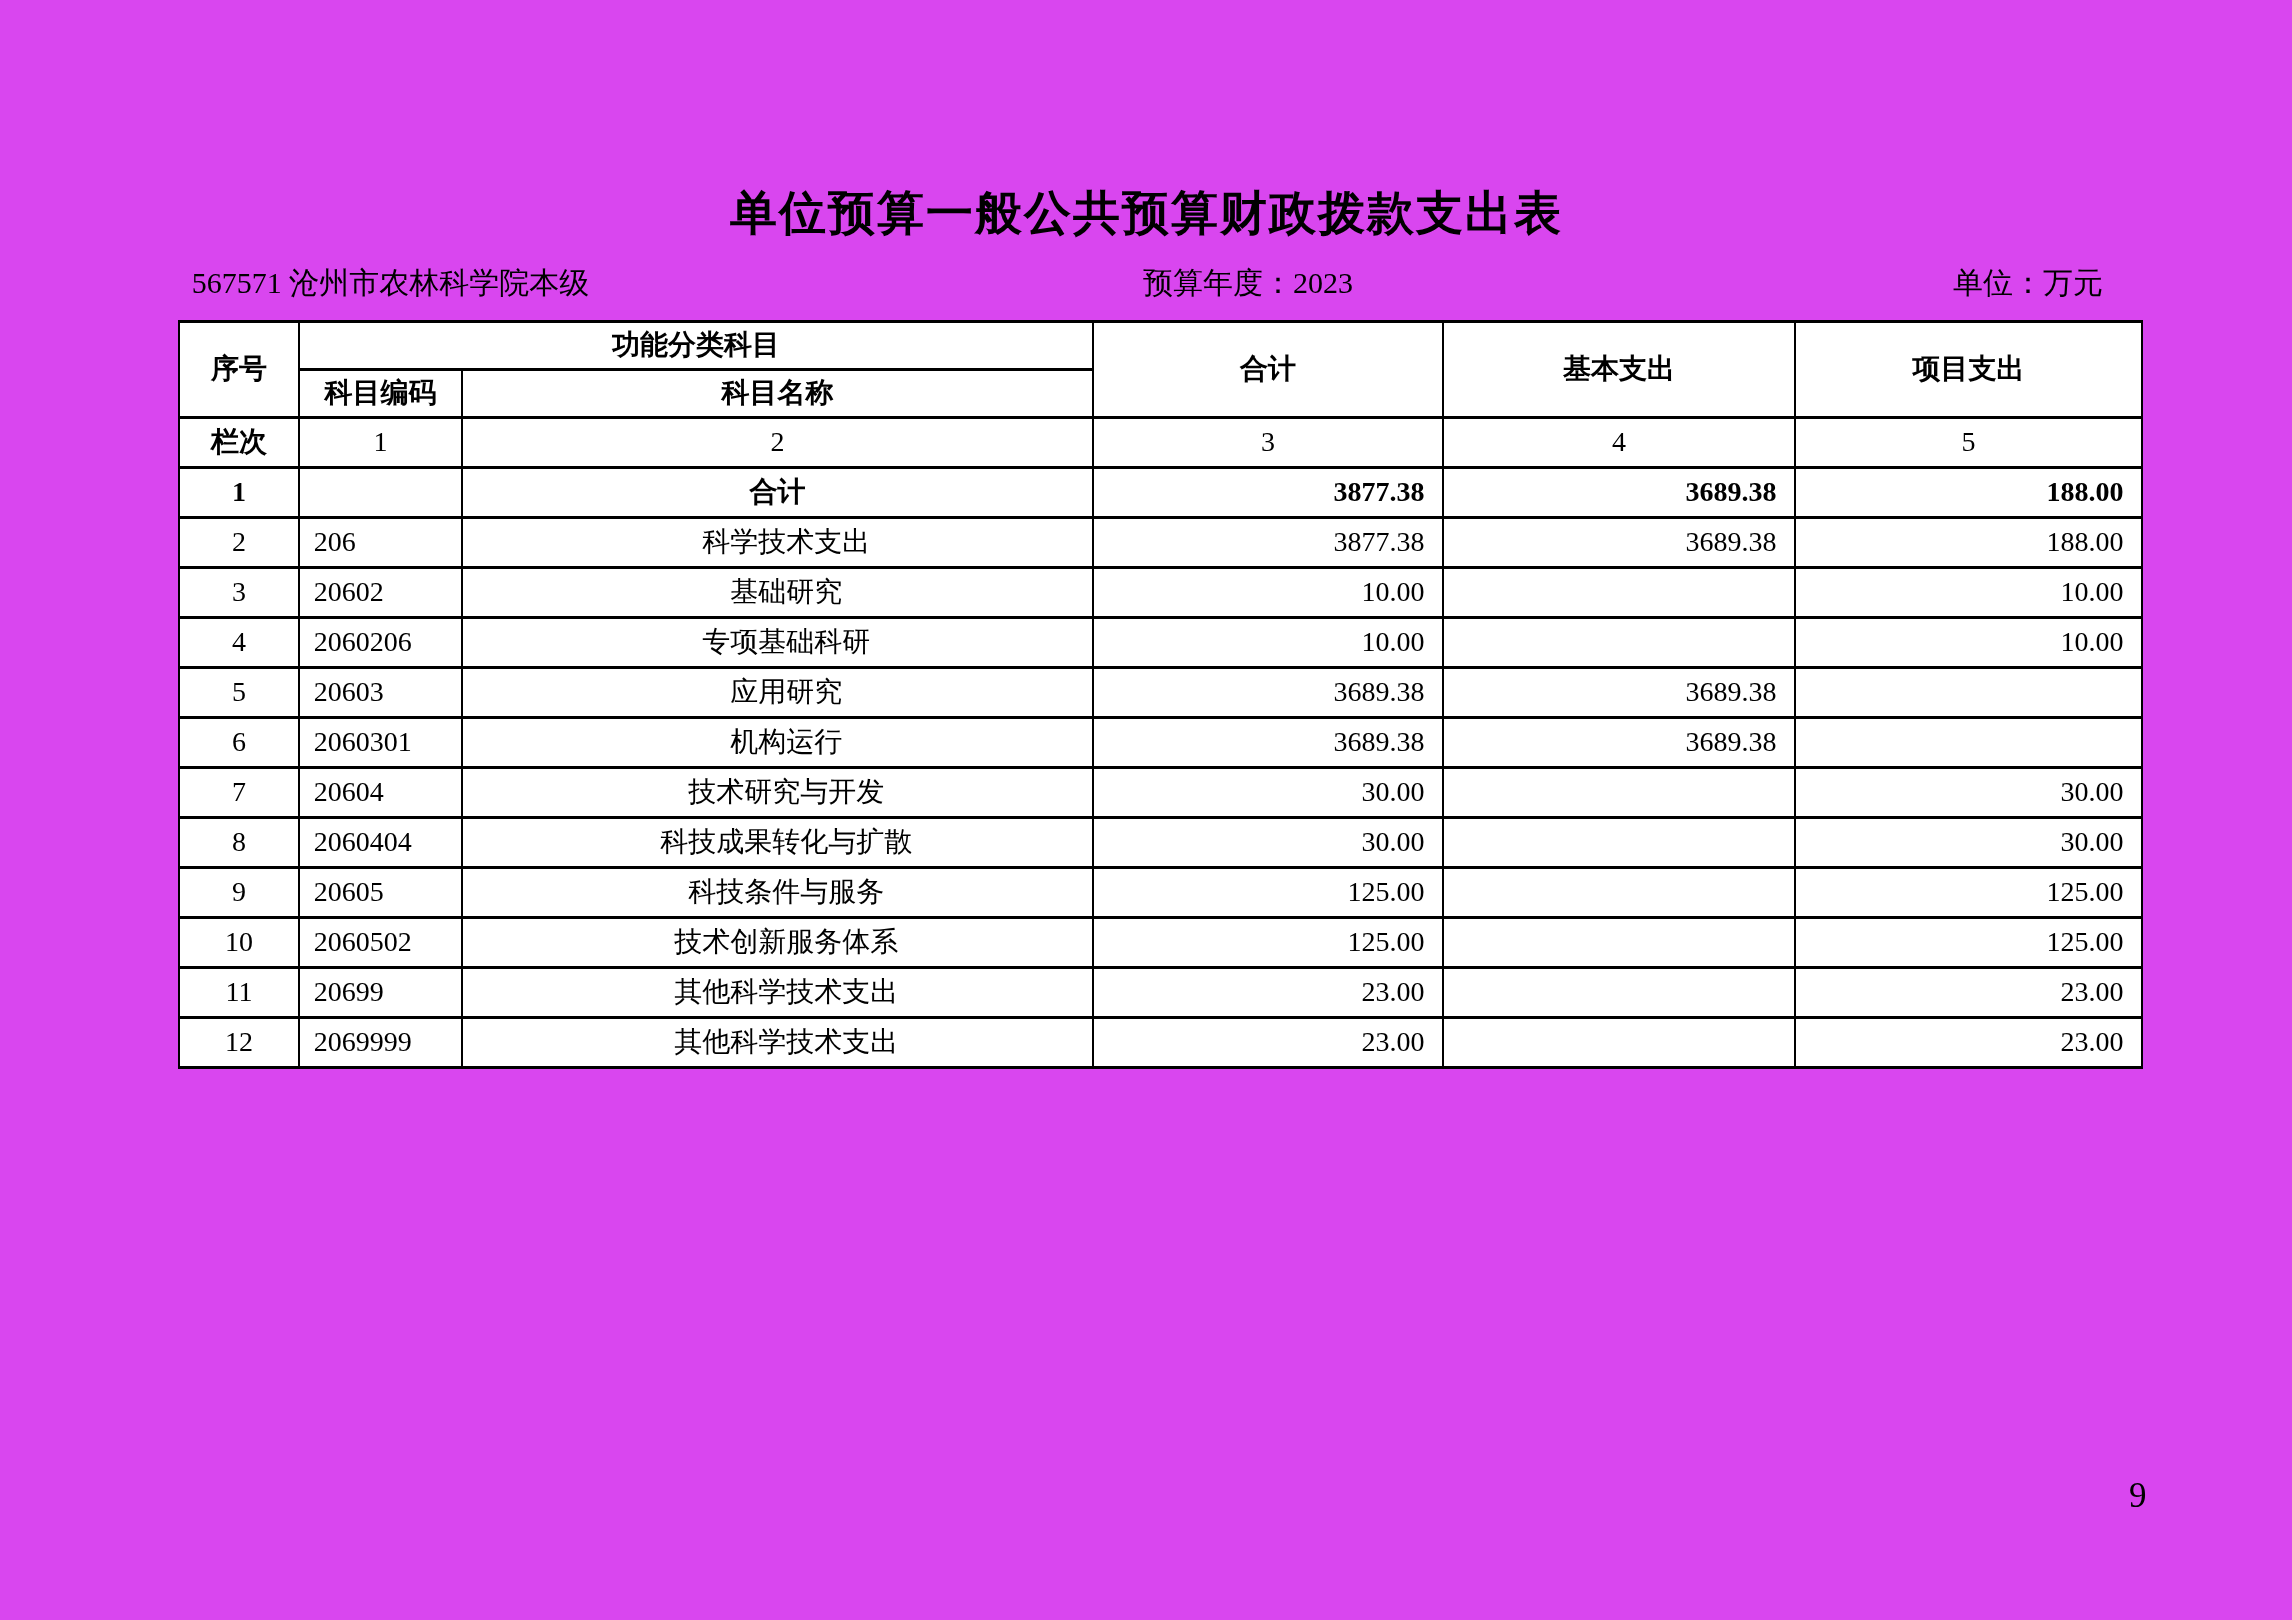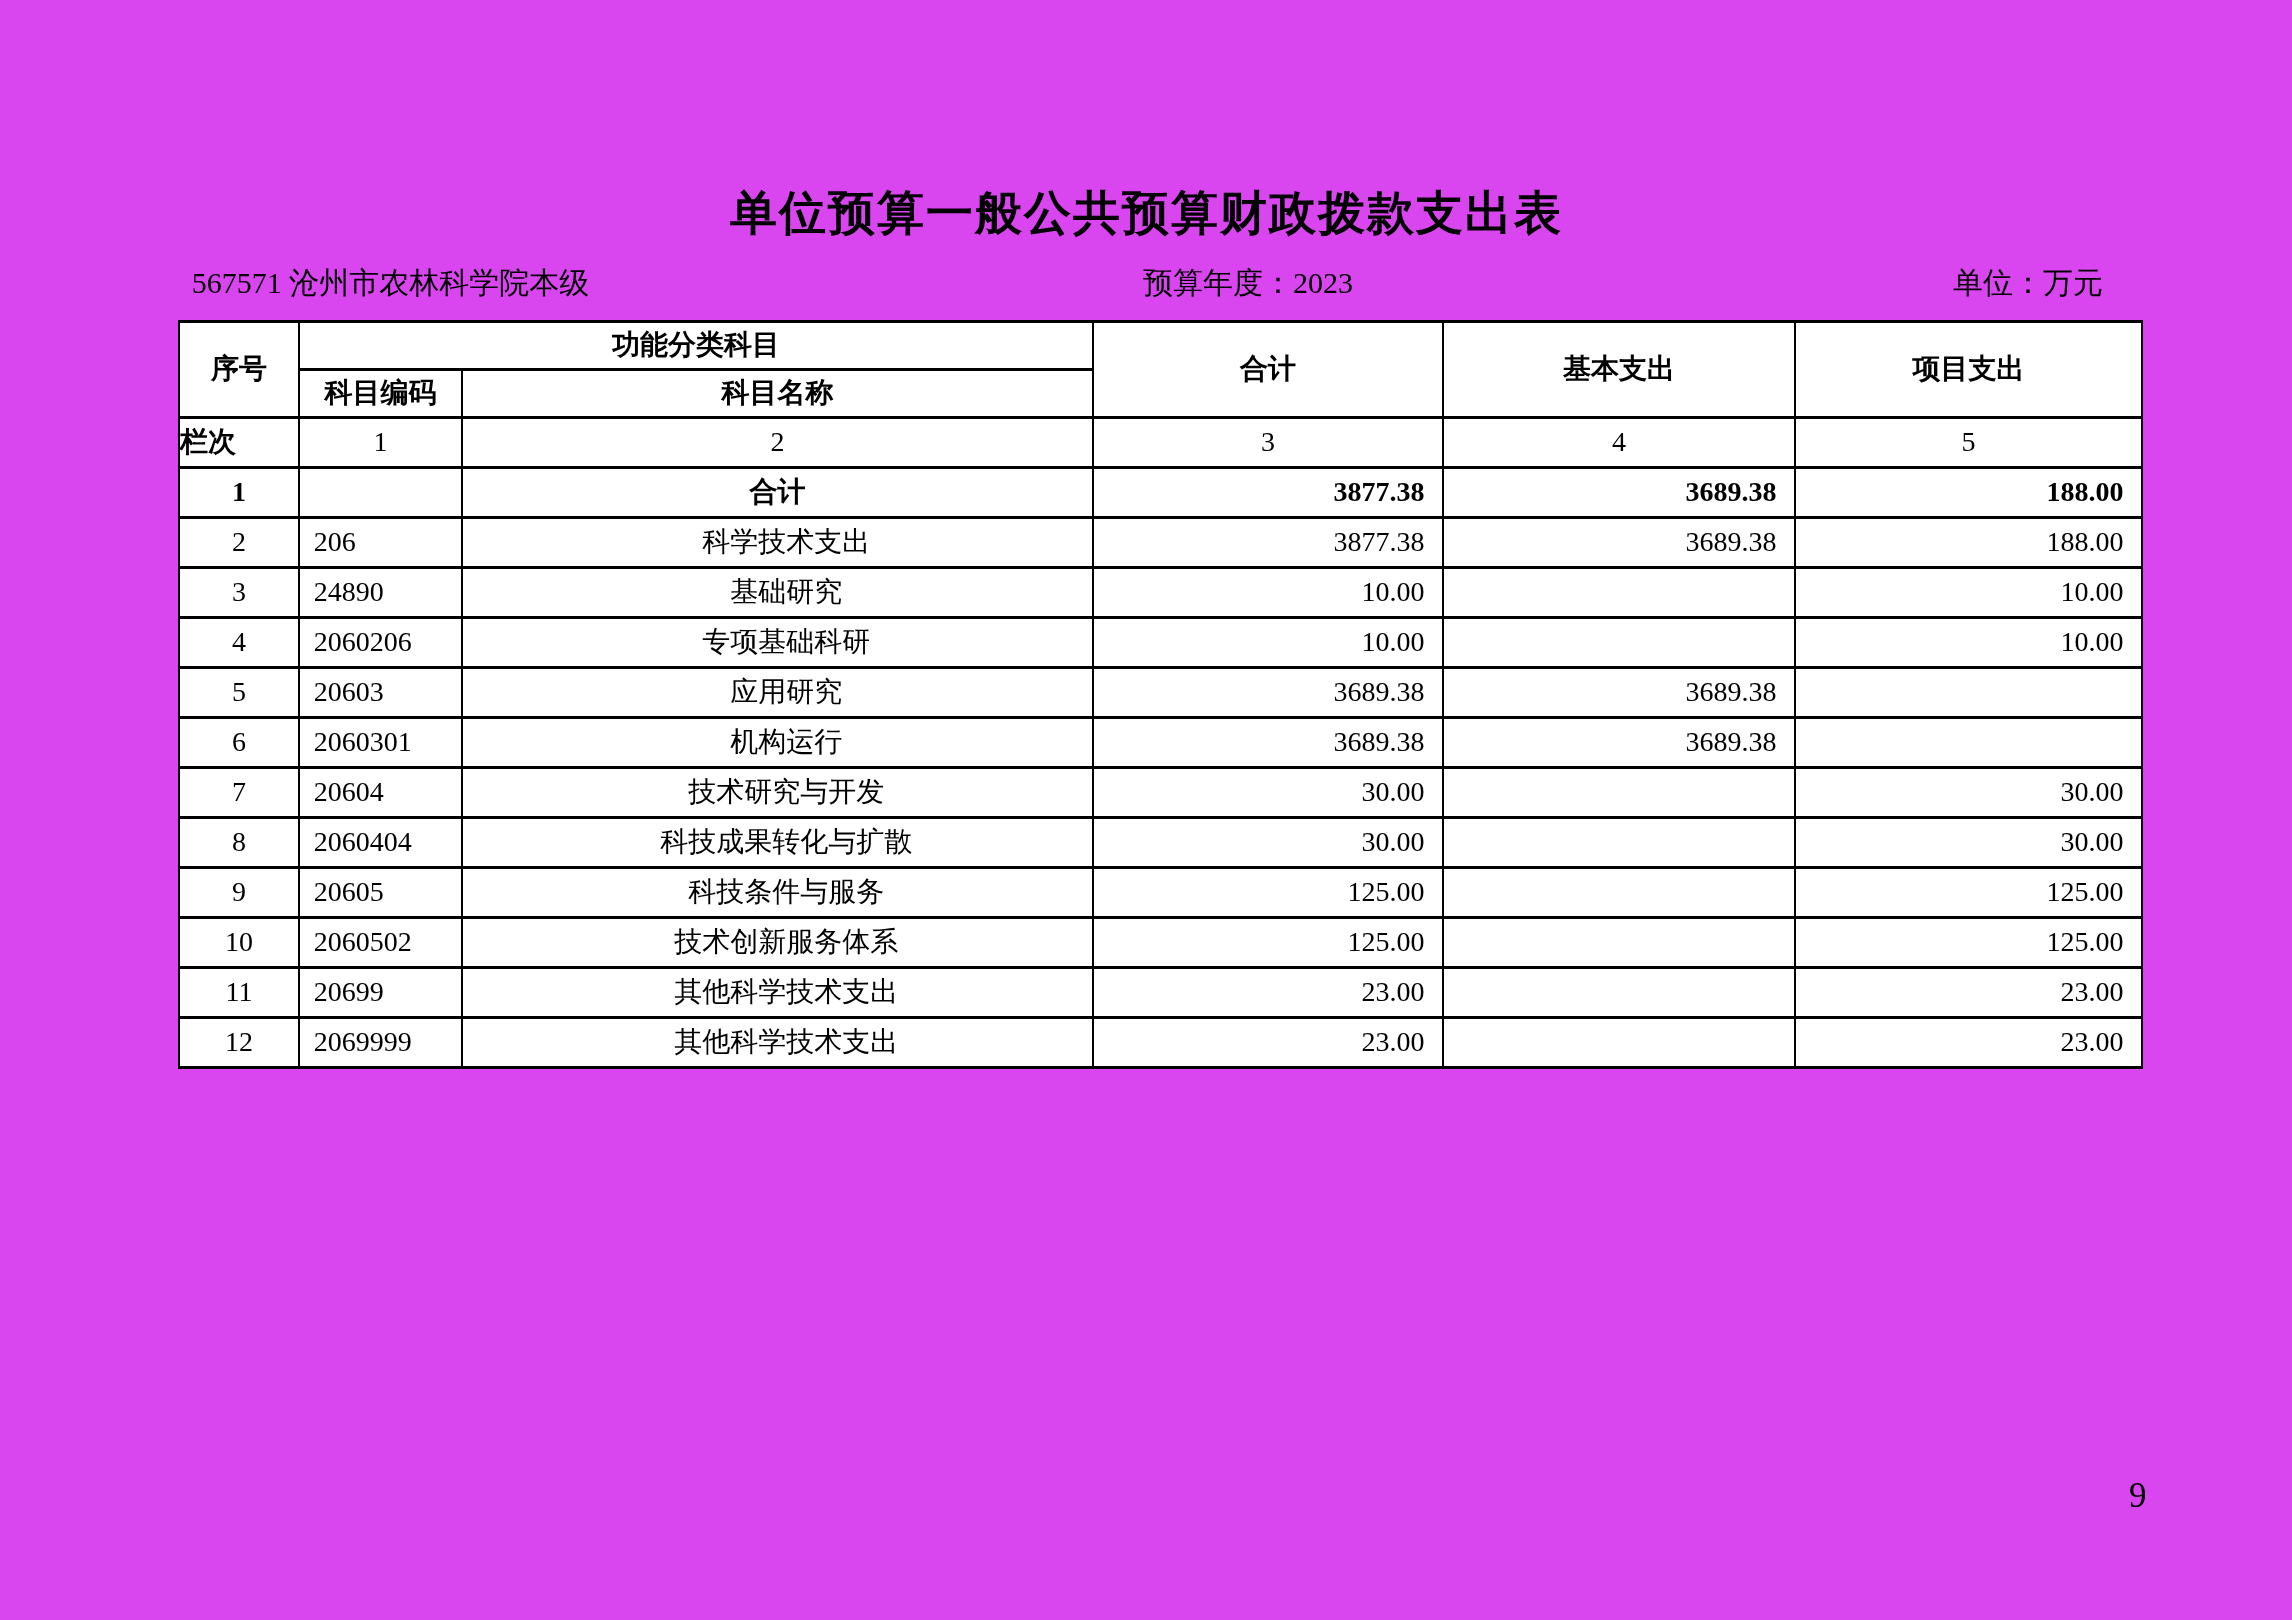--- a/index.html
+++ b/index.html
@@ -57,21 +57,21 @@
   table.budget th { font-weight: bold; text-align: center; }
   tr.hdr1  { height: 48px; }
   tr.hdr2  { height: 48px; }
   tr.lanci { height: 50px; }
   tbody.rows tr { height: 50px; }
 
   .c-seq  { text-align: center; }
   .c-code { text-align: left;  padding-left: 13.7px !important; margin-left: 32px; }
   .c-name { text-align: center;  padding-left: 17.6px !important; }
   .c-num  { text-align: right; padding-right: 17.6px !important; }
-  .lanci-label { font-weight: bold; text-align: left; }
+  .lanci-label { font-weight: bold; text-align: center; }
   .lanci-num   { text-align: center; }
   tr.bold-row td { font-weight: bold; }
   td.name-center { text-align: center; padding-left: 0 !important; }
 
   .pagenum {
     position: absolute;
     left: 2129px;
     top: 1476px;
     font-size: 35px;
   }
@@ -131,21 +131,21 @@
         <tr>
     <td class="c-seq">2</td>
     <td class="c-code">206</td>
     <td class="c-name">科学技术支出</td>
     <td class="c-num">3877.38</td>
     <td class="c-num">3689.38</td>
     <td class="c-num">188.00</td>
   </tr>
         <tr>
     <td class="c-seq">3</td>
-    <td class="c-code">24890</td>
+    <td class="c-code">20602</td>
     <td class="c-name">基础研究</td>
     <td class="c-num">10.00</td>
     <td class="c-num"></td>
     <td class="c-num">10.00</td>
   </tr>
         <tr>
     <td class="c-seq">4</td>
     <td class="c-code">2060206</td>
     <td class="c-name">专项基础科研</td>
     <td class="c-num">10.00</td>

